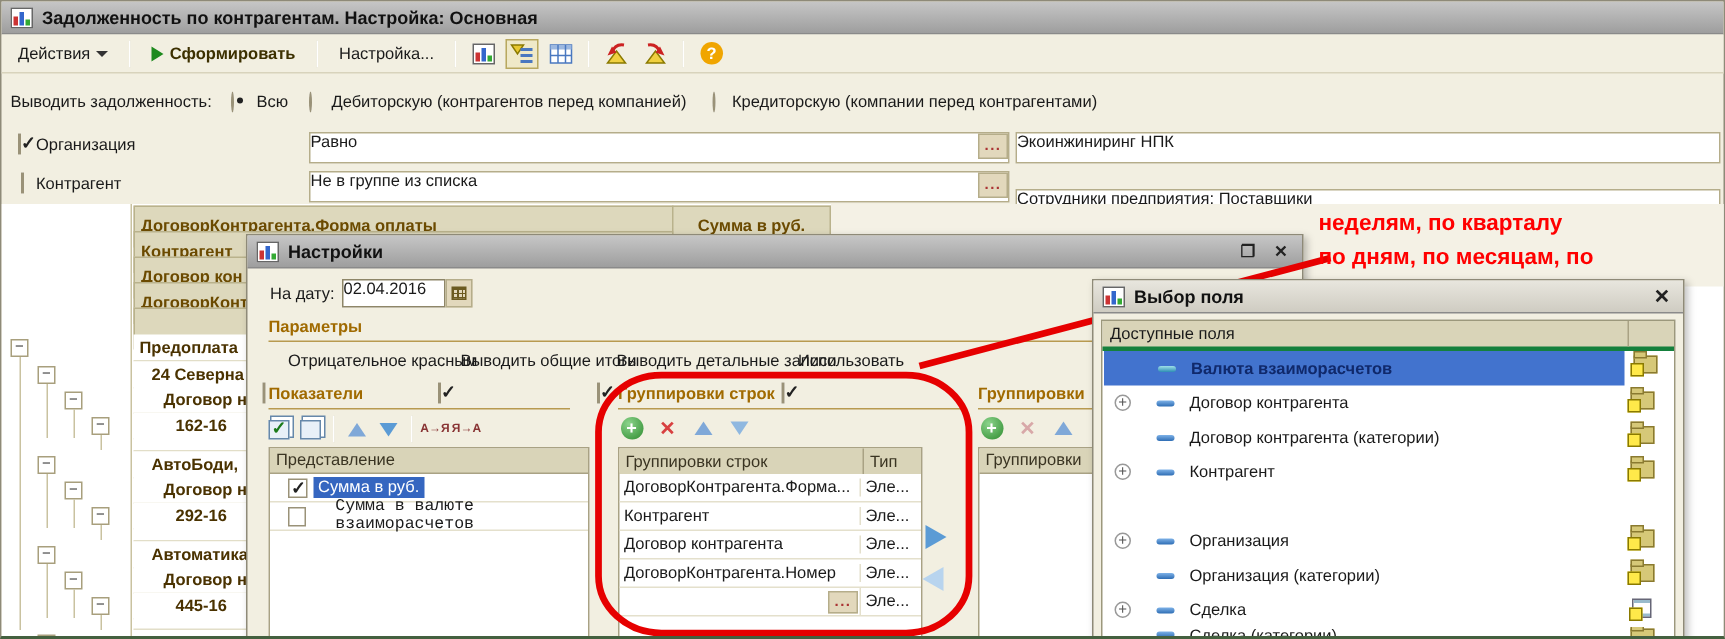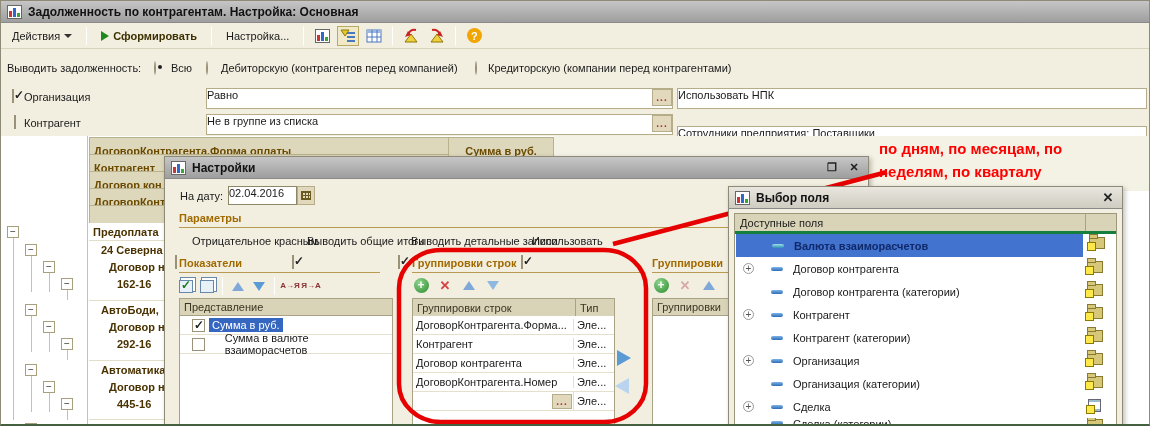--- a/index.html
+++ b/index.html
@@ -199,21 +199,21 @@
   <span class="radio abs" style="left:470px;top:61px;"></span>
   <div class="abs" style="left:487px;top:61px;">Кредиторскую (компании перед контрагентами)</div>
 
   <span class="checkbox checked abs" style="left:5px;top:89px;"></span>
   <div class="abs" style="left:23px;top:90px;">Организация</div>
   <div class="field abs" style="left:205px;top:87px;width:467px;">
     <span>Равно</span>
     <span class="ellipsis-btn">...</span>
   </div>
   <div class="field abs" style="left:676px;top:87px;width:470px;">
-    <span>Использовать НПК</span>
+    <span>Экоинжиниринг НПК</span>
   </div>
 
   <span class="checkbox abs" style="left:5px;top:115px;"></span>
   <div class="abs" style="left:23px;top:116px;">Контрагент</div>
   <div class="field abs" style="left:205px;top:113px;width:467px;">
     <span>Не в группе из списка</span>
     <span class="ellipsis-btn">...</span>
   </div>
   <div class="field abs" style="left:676px;top:125px;width:470px;">
     <span>Сотрудники предприятия; Поставщики</span>
@@ -334,21 +334,21 @@
         </span>
     </div>
     <div class="grid" style="left:14px;top:141px;width:214px;height:129px;">
       <div class="ghead">Представление</div>
       <div class="grow">
         <span class="checkbox checked" style="margin-left:10px;"></span>
         <span class="sel-blue" style="margin-left:4px;">Сумма в руб.</span>
       </div>
       <div class="grow">
         <span class="checkbox" style="margin-left:10px;"></span>
-        <span style="margin-left:20px;">Сумма в валюте взаиморасчетов</span>
+        <span style="margin-left:20px;font-family:Liberation Mono, monospace;">Сумма в валюте взаиморасчетов</span>
       </div>
     </div>
 
     
     <div class="section-hdr" style="left:247px;top:100px;">Группировки строк</div>
     <div class="section-line" style="left:247px;top:115px;width:230px;"></div>
     <div class="abs" style="left:247px;top:119px;display:flex;gap:6px;align-items:center;">
       <span class="mini-btn">
           <span class="plus-circle">+</span>
         </span>
@@ -450,25 +450,20 @@
       <span class="dash-ic"></span>
       <span class="fc-label">Договор контрагента (категории)</span>
       <span class="folder-ic" style="top:4px;"></span>
     </div>
     <div class="fc-row" style="top:116px;">
       <span class="expander">+</span>
       <span class="dash-ic"></span>
       <span class="fc-label">Контрагент</span>
       <span class="folder-ic" style="top:4px;"></span>
     </div>
-    <div class="fc-row" style="top:139px;">
-      <span class="dash-ic"></span>
-      <span class="fc-label">Контрагент (категории)</span>
-      <span class="folder-ic" style="top:4px;"></span>
-    </div>
     <div class="fc-row" style="top:162px;">
       <span class="expander">+</span>
       <span class="dash-ic"></span>
       <span class="fc-label">Организация</span>
       <span class="folder-ic" style="top:4px;"></span>
     </div>
     <div class="fc-row" style="top:185px;">
       <span class="dash-ic"></span>
       <span class="fc-label">Организация (категории)</span>
       <span class="folder-ic" style="top:4px;"></span>
@@ -481,17 +476,17 @@
     </div>
     <div class="fc-row" style="top:231px;height:10px;overflow:hidden;">
       <span class="dash-ic" style="top:3px;"></span>
       <span class="fc-label" style="top:0;">Сделка (категории)</span>
       <span class="folder-ic" style="top:1px;"></span>
     </div>
   </div>
 
   
   <div class="annotation">
+    <div>неделям, по кварталу</div>
     <div>по дням, по месяцам, по</div>
-    <div>неделям, по кварталу</div>
   </div>
 
 </div>
 
 </body></html>

